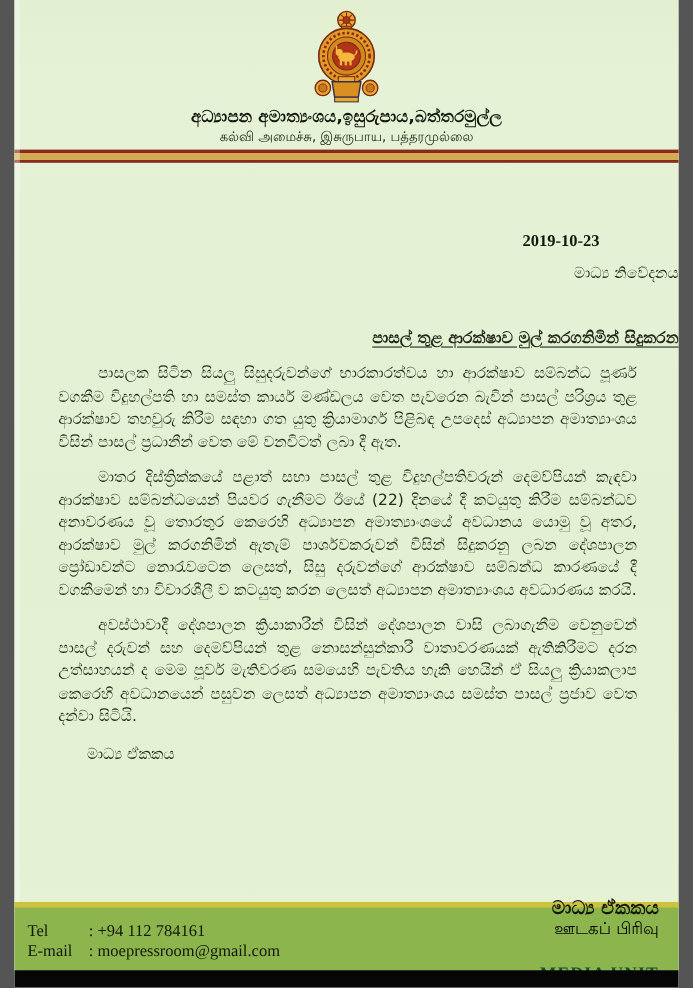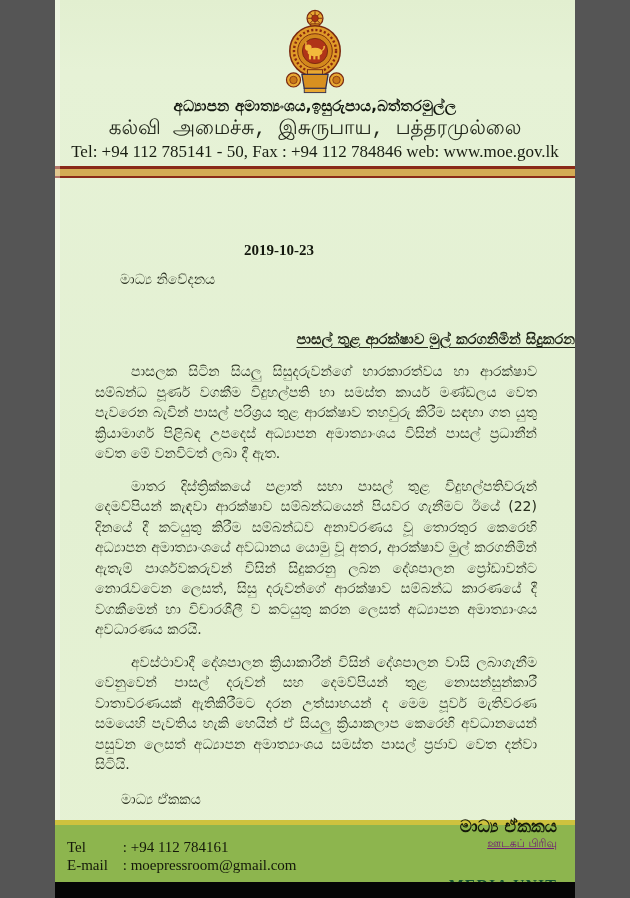--- a/index.html
+++ b/index.html
@@ -1,56 +1,56 @@
 <!DOCTYPE html>
 <html><head>
 <meta charset="utf-8">
 <style>
   html,body{margin:0;padding:0;background:#555;}
   .page{
     position:relative;
-    width:520px;height:898px;
+    width:604px;height:898px;
     margin:0 auto;
     background:linear-gradient(180deg,#e2efd0 0%,#e6f2d6 8%,#e3f0d2 55%,#e6f2d4 100%);
     overflow:hidden;
     font-family:"DejaVu Sans","Liberation Sans",sans-serif;
     color:#1f2418;
   }
   
   .scan-edge-left{position:absolute;left:0;top:0;width:5px;height:100%;background:rgba(255,255,255,.35);}
   
   .letterhead{padding-top:8px;text-align:center;}
   .emblem{display:block;margin:0 auto;width:72px;height:86px;}
   .lh-si{margin-top:3px;font-size:15px;font-weight:bold;letter-spacing:.2px;color:#12160e;}
-  .lh-ta{margin-top:2px;font-size:20px;color:#23281c;font-family:Liberation Mono, monospace;}
+  .lh-ta{margin-top:2px;font-size:12px;color:#23281c;}
   .lh-en{margin-top:1px;font-family:"Liberation Serif","DejaVu Serif",serif;font-size:17px;color:#181d12;}
   .lh-tel{margin-top:1px;font-family:"Liberation Serif","DejaVu Serif",serif;font-size:17px;color:#181d12;}
   .divider{margin-top:4px;height:12px;
     background:linear-gradient(180deg,#8a2a18 0 25%,#d3ab54 25% 80%,#8a2a18 80% 100%);}
   
-  .date-line{margin-top:64px;padding-right:72px;text-align:center;
+  .date-line{margin-top:64px;padding-right:72px;text-align:right;
     font-family:"Liberation Serif","DejaVu Serif",serif;font-weight:bold;font-size:15px;color:#14180e;}
-  .release-label{margin-top:12px;padding-left:65px;font-size:14px;color:#2a3020;}
+  .release-label{margin-top:12px;padding-left:65px;font-size:14px;color:#2a3020;text-align:right;}
   .heading{margin-top:38px;text-align:right;font-size:14.5px;font-weight:bold;line-height:27px;color:#23281a;}
   .heading .hl{text-decoration:underline;text-underline-offset:3px;}
   .body-par{margin:12px 38px 0 40px;font-size:14px;line-height:20.5px;
     text-align:justify;text-indent:36px;color:#272d1d;}
   .body-par.first{margin-top:8px;}
   .signature{margin-top:13px;padding-left:66px;font-size:14px;line-height:23px;color:#262c1b;}
   
   .footer-band{position:absolute;left:0;right:0;bottom:16px;height:57px;
     background:#8db54e;border-top:5px solid #cdc23e;
     display:flex;justify-content:space-between;align-items:center;}
   .footer-contacts{padding:5px 0 0 12px;font-family:"Liberation Serif","DejaVu Serif",serif;
     font-size:15px;line-height:18px;color:#14180a;}
   .footer-contacts .row span{display:inline-block;}
   .footer-contacts .lbl{min-width:52px;}
   .footer-unit{padding:4px 18px 0 0;text-align:right;}
   .unit-si{font-size:17px;font-weight:bold;color:#14180a;line-height:19px;}
-  .unit-ta{font-size:11px;color:#701a75;line-height:16px;text-decoration:underline;}
+  .unit-ta{font-size:15px;color:#000000;line-height:16px;}
   .unit-en{font-family:"Liberation Serif","DejaVu Serif",serif;font-size:16px;font-weight:bold;
     letter-spacing:1px;color:#14532d;line-height:19px;margin-top:24px;}
   .scan-strip{position:absolute;left:0;right:0;bottom:0;height:16px;background:#060606;}
 </style>
 </head>
 <body>
 
 <div class="page">
   <div class="scan-edge-left"></div>
 
@@ -85,21 +85,20 @@
       <circle cx="15" cy="77" r="7.5" fill="#e8a832" stroke="#7a2a10" stroke-width="1.3"></circle>
       <circle cx="61" cy="77" r="7.5" fill="#e8a832" stroke="#7a2a10" stroke-width="1.3"></circle>
       <circle cx="15" cy="77" r="4" fill="#c87818" stroke="#7a2a10" stroke-width="0.8"></circle>
       <circle cx="61" cy="77" r="4" fill="#c87818" stroke="#7a2a10" stroke-width="0.8"></circle>
       <rect x="30" y="66" width="16" height="5" fill="#e8a832" stroke="#7a2a10" stroke-width="1"></rect>
       <path d="M24 71 h28 l-2.5 15 h-23 z" fill="#d89020" stroke="#35304e" stroke-width="1.4"></path>
       <rect x="26.5" y="86" width="23" height="4.5" fill="#e8a832" stroke="#35304e" stroke-width="1"></rect>
     </svg>
     <div class="lh-si">අධ්‍යාපන අමාත්‍යංශය,ඉසුරුපාය,බත්තරමුල්ල</div>
     <div class="lh-ta">கல்வி அமைச்சு, இசுருபாய, பத்தரமுல்லை</div>
-    <div class="lh-tel">Tel: +94 112 785141 - 50,  Fax : +94 112 784846  web: www.moe.gov.lk</div>
   </div>
   <div class="divider"></div>
 
   <div class="date-line">2019-10-23</div>
   <div class="release-label">මාධ්‍ය නිවේදනය</div>
 
   <div class="heading">
     <span class="hl">පාසල් තුළ ආරක්ෂාව මුල් කරගනිමින් සිදුකරන</span><br>
   </div>
 

